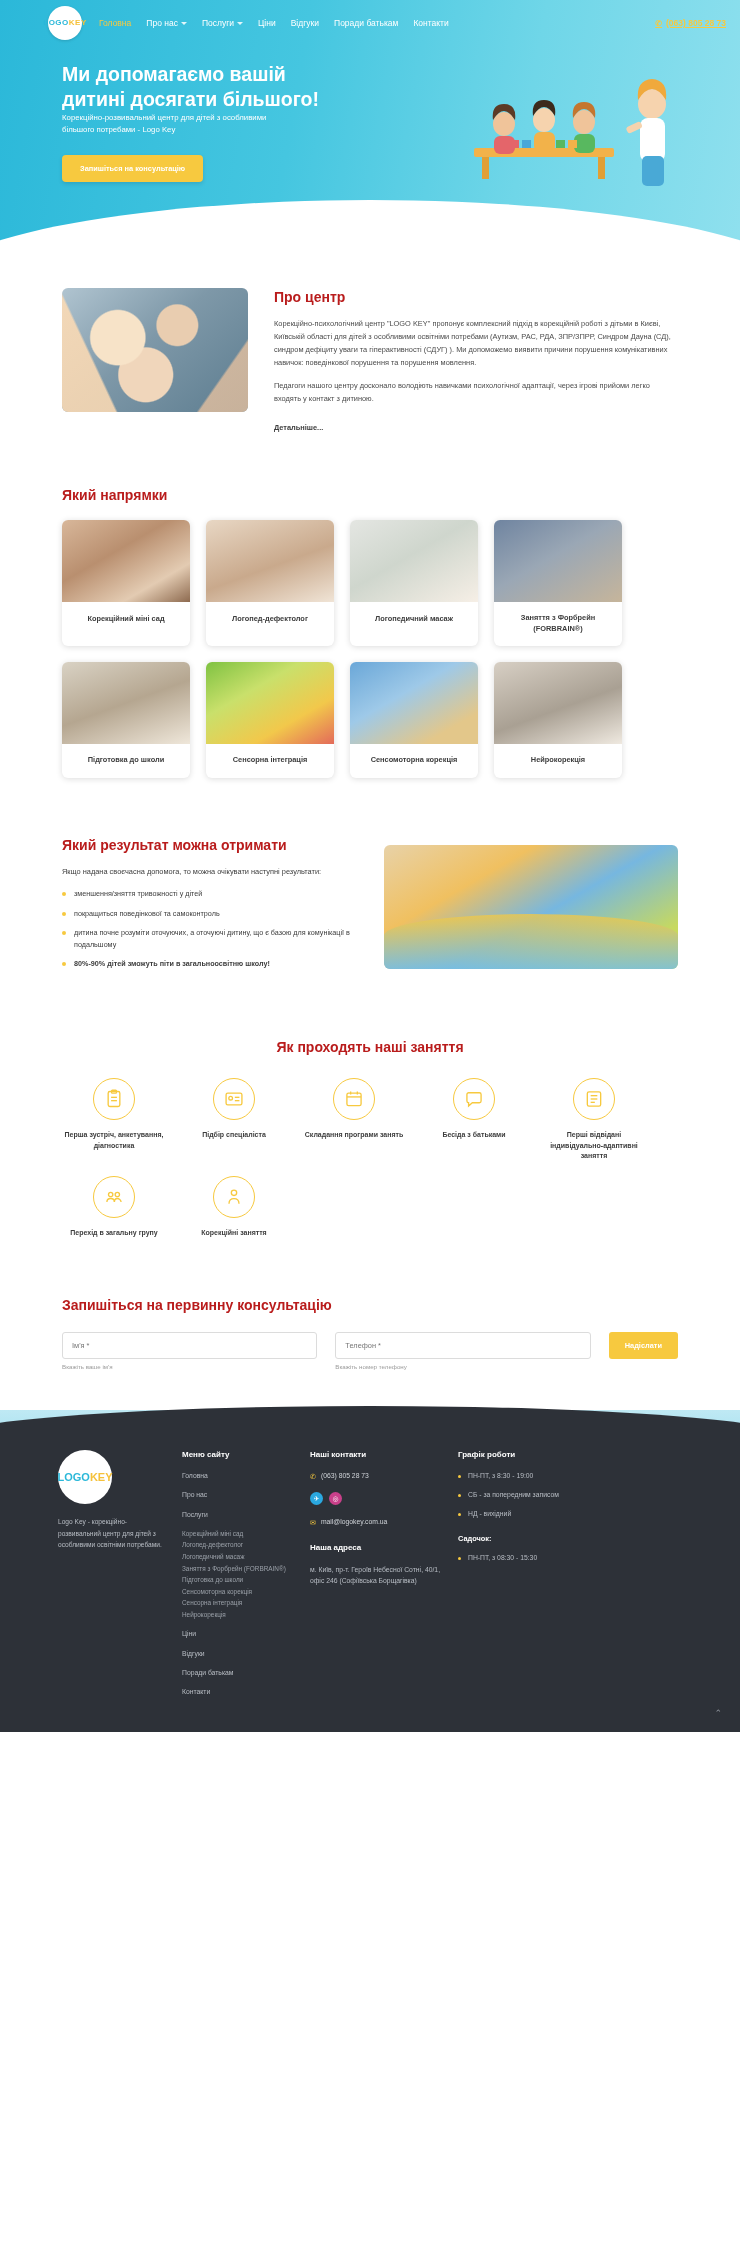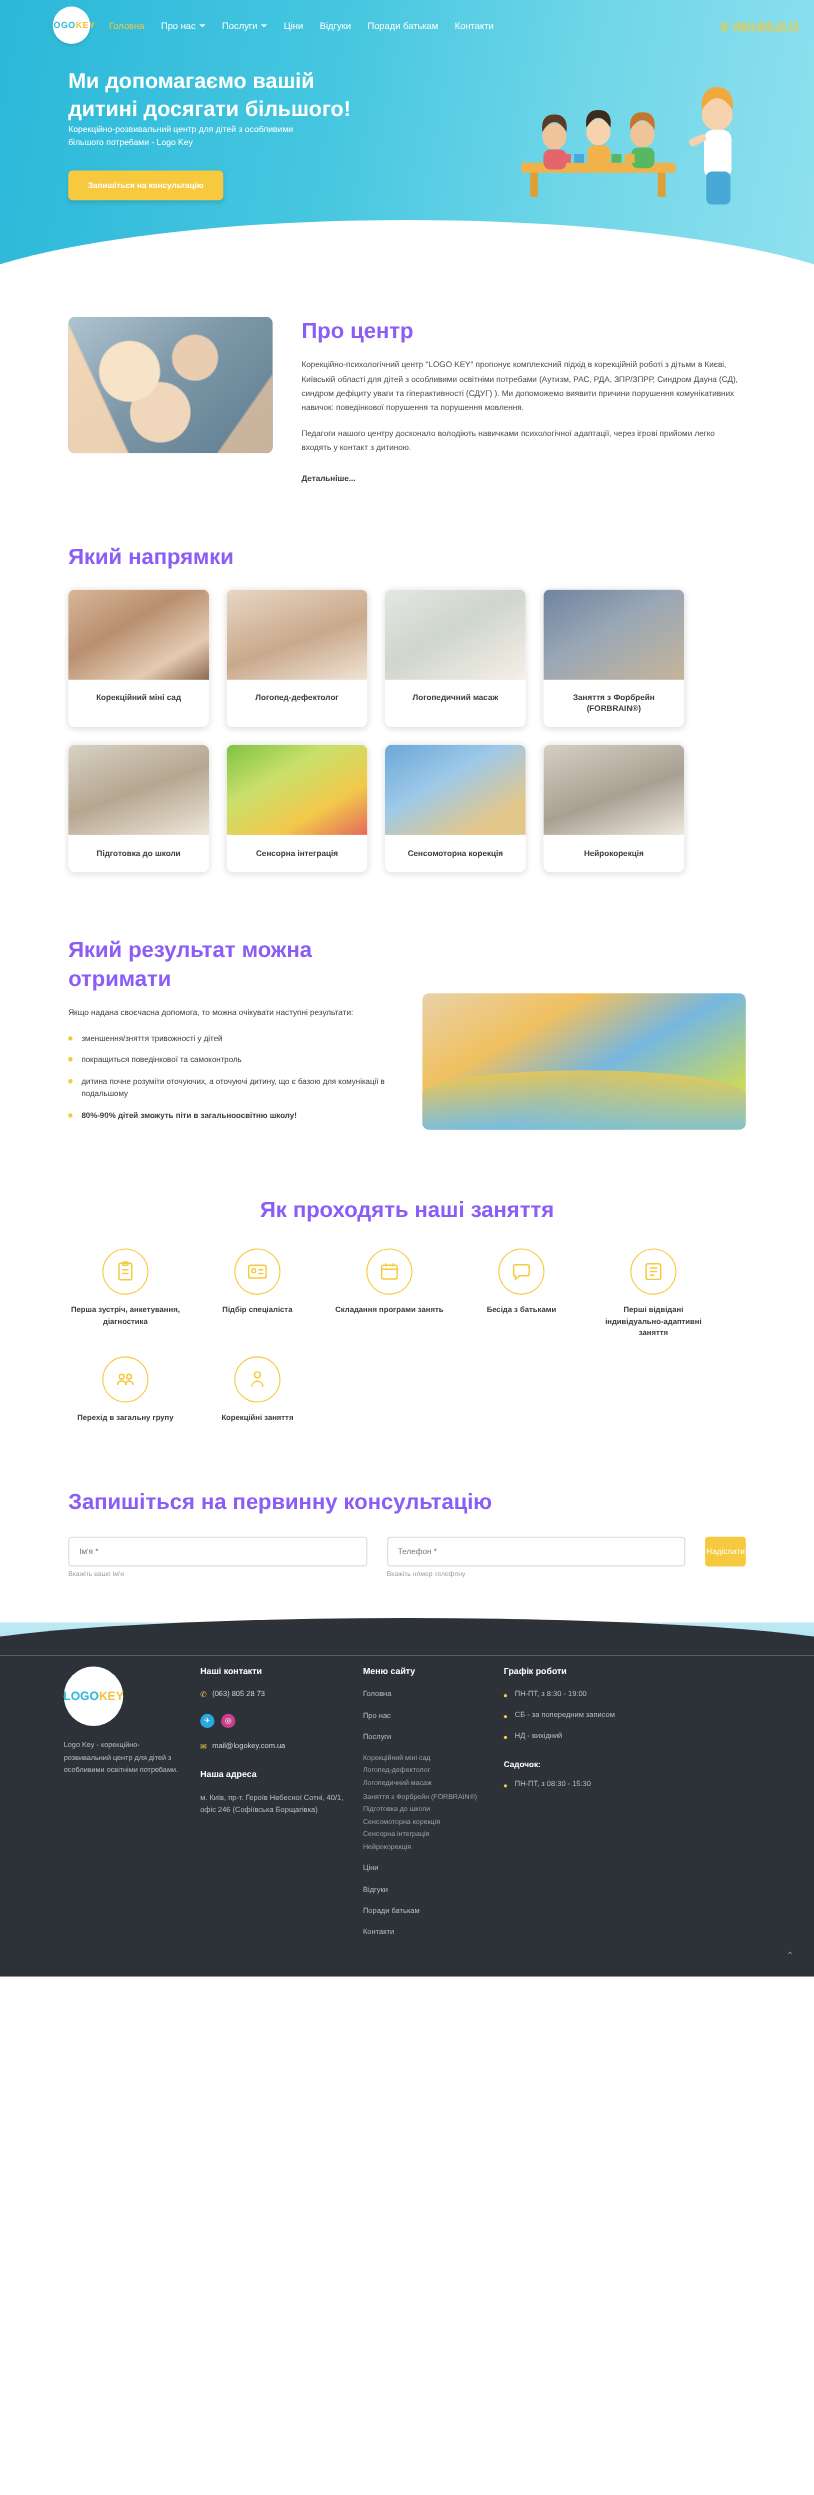--- a/index.html
+++ b/index.html
@@ -104,22 +104,22 @@
     border-radius: 4px;
     border: none;
     cursor: pointer;
     box-shadow: 0 2px 4px rgba(0,0,0,.12);
   }
   .hero-art { flex: 1 1 auto; position: relative; min-height: 140px; }
 
   
   .section { padding: 0 62px; }
   h2.sec-title {
-    color: #8b5cf6;
-    font-size: 20px;
+    color: #b91c1c;
+    font-size: 14px;
     font-weight: bold;
     line-height: 1.3;
   }
 
   
   .about {
     display: flex;
     gap: 26px;
     padding-top: 46px;
   }
@@ -175,21 +175,21 @@
   .t1 { background: linear-gradient(150deg,#d8b79a,#b98f6f 40%,#e3cbb2 75%,#8d6a4f); }
   .t2 { background: linear-gradient(160deg,#e8d7c4,#c9a98c 55%,#f0e4d6); }
   .t3 { background: linear-gradient(150deg,#e4e6e2,#cfd6cd 45%,#f6efe6); }
   .t4 { background: linear-gradient(150deg,#6f84a0,#9aa7b5 45%,#c6b59b); }
   .t5 { background: linear-gradient(160deg,#d9d2c4,#b5a690 50%,#efe7da); }
   .t6 { background: linear-gradient(150deg,#7fc242,#c9e06b 35%,#f2c84b 70%,#e36a5a); }
   .t7 { background: linear-gradient(150deg,#6aa7d8,#9ec9e8 40%,#e3c78a 80%); }
   .t8 { background: linear-gradient(160deg,#d7cfc4,#a9a093 55%,#efe9e0); }
 
   
-  .result { padding-top: 58px; display: flex; gap: 22px; align-items: flex-end; }
+  .result { padding-top: 58px; display: flex; gap: 22px; align-items: center; }
   .result-left { width: 300px; }
   .result-left h2 { margin-bottom: 12px; }
   .result-left p.intro { font-size: 7.4px; line-height: 1.7; margin-bottom: 10px; }
   .result-left ul { list-style: none; }
   .result-left li {
     font-size: 7.2px; line-height: 1.6; margin-bottom: 8px;
     padding-left: 12px; position: relative;
   }
   .result-left li::before {
     content: ""; position: absolute; left: 0; top: 4px;
@@ -235,22 +235,22 @@
     border-radius: 3px;
     padding: 8px 9px;
     font-size: 7.4px;
     font-family: "Liberation Sans", sans-serif;
     color: #6b6b6b;
     outline: none;
   }
   .field .hint { font-size: 6.2px; color: #9b9b9b; margin-top: 4px; }
   .submit-btn {
     background: #f7c93f; color: #fff; border: none; border-radius: 3px;
-    font-size: 7.4px; font-weight: normal;
-    padding: 9px 1px; cursor: pointer; white-space: nowrap;
+    font-size: 7.4px; font-weight: bold;
+    padding: 9px 16px; cursor: pointer; white-space: nowrap;
   }
 
   
   .footer-wrap { background: #2d3138; color: #cfd3d8; position: relative; padding: 0 0 26px; }
   .footer-wave {
     height: 30px;
     background: linear-gradient(180deg,#bfe9f4,#a9e2f0);
     position: relative;
   }
   .footer-wave::after {
@@ -546,42 +546,20 @@
   <footer class="footer-wrap">
     <div class="footer-inner">
 
       <div class="f-col-logo">
         <div class="f-logo">
           <div class="lg"><span>LOGO</span><span class="y">KEY</span></div>
         </div>
         <div class="f-about">Logo Key - корекційно-розвивальний центр для дітей з особливими освітніми потребами.</div>
       </div>
 
-      <div class="f-col wide">
-        <div class="f-title">Наші контакти</div>
-        <div class="f-contact">
-          <span class="ic">✆</span>
-          <span>(063) 805 28 73</span>
-        </div>
-        <div class="socials">
-          <div class="soc tg">
-              <span>✈</span>
-            </div>
-          <div class="soc ig">
-              <span>◎</span>
-            </div>
-        </div>
-        <div class="f-contact">
-          <span class="ic">✉</span>
-          <span>mail@logokey.com.ua</span>
-        </div>
-        <div class="f-title" style="margin-top:14px;">Наша адреса</div>
-        <div class="f-addr">м. Київ, пр-т. Героїв Небесної Сотні, 40/1, офіс 246 (Софіївська Борщагівка)</div>
-      </div>
-
       <div class="f-col">
         <div class="f-title">Меню сайту</div>
         <ul class="f-list">
           <li>Головна</li>
           <li>Про нас</li>
           <li>Послуги</li>
         </ul>
         <ul class="f-sub">
           <li>Корекційний міні сад</li>
           <li>Логопед-дефектолог</li>
@@ -594,20 +572,42 @@
         </ul>
         <ul class="f-list">
           <li>Ціни</li>
           <li>Відгуки</li>
           <li>Поради батькам</li>
           <li>Контакти</li>
         </ul>
       </div>
 
       <div class="f-col wide">
+        <div class="f-title">Наші контакти</div>
+        <div class="f-contact">
+          <span class="ic">✆</span>
+          <span>(063) 805 28 73</span>
+        </div>
+        <div class="socials">
+          <div class="soc tg">
+              <span>✈</span>
+            </div>
+          <div class="soc ig">
+              <span>◎</span>
+            </div>
+        </div>
+        <div class="f-contact">
+          <span class="ic">✉</span>
+          <span>mail@logokey.com.ua</span>
+        </div>
+        <div class="f-title" style="margin-top:14px;">Наша адреса</div>
+        <div class="f-addr">м. Київ, пр-т. Героїв Небесної Сотні, 40/1, офіс 246 (Софіївська Борщагівка)</div>
+      </div>
+
+      <div class="f-col wide">
         <div class="f-title">Графік роботи</div>
         <div class="hours-item">ПН-ПТ, з 8:30 - 19:00</div>
         <div class="hours-item">СБ - за попередним записом</div>
         <div class="hours-item">НД - вихідний</div>
         <div class="f-subtitle">Садочок:</div>
         <div class="hours-item">ПН-ПТ, з 08:30 - 15:30</div>
       </div>
 
     </div>
     <div class="to-top">⌃</div>

